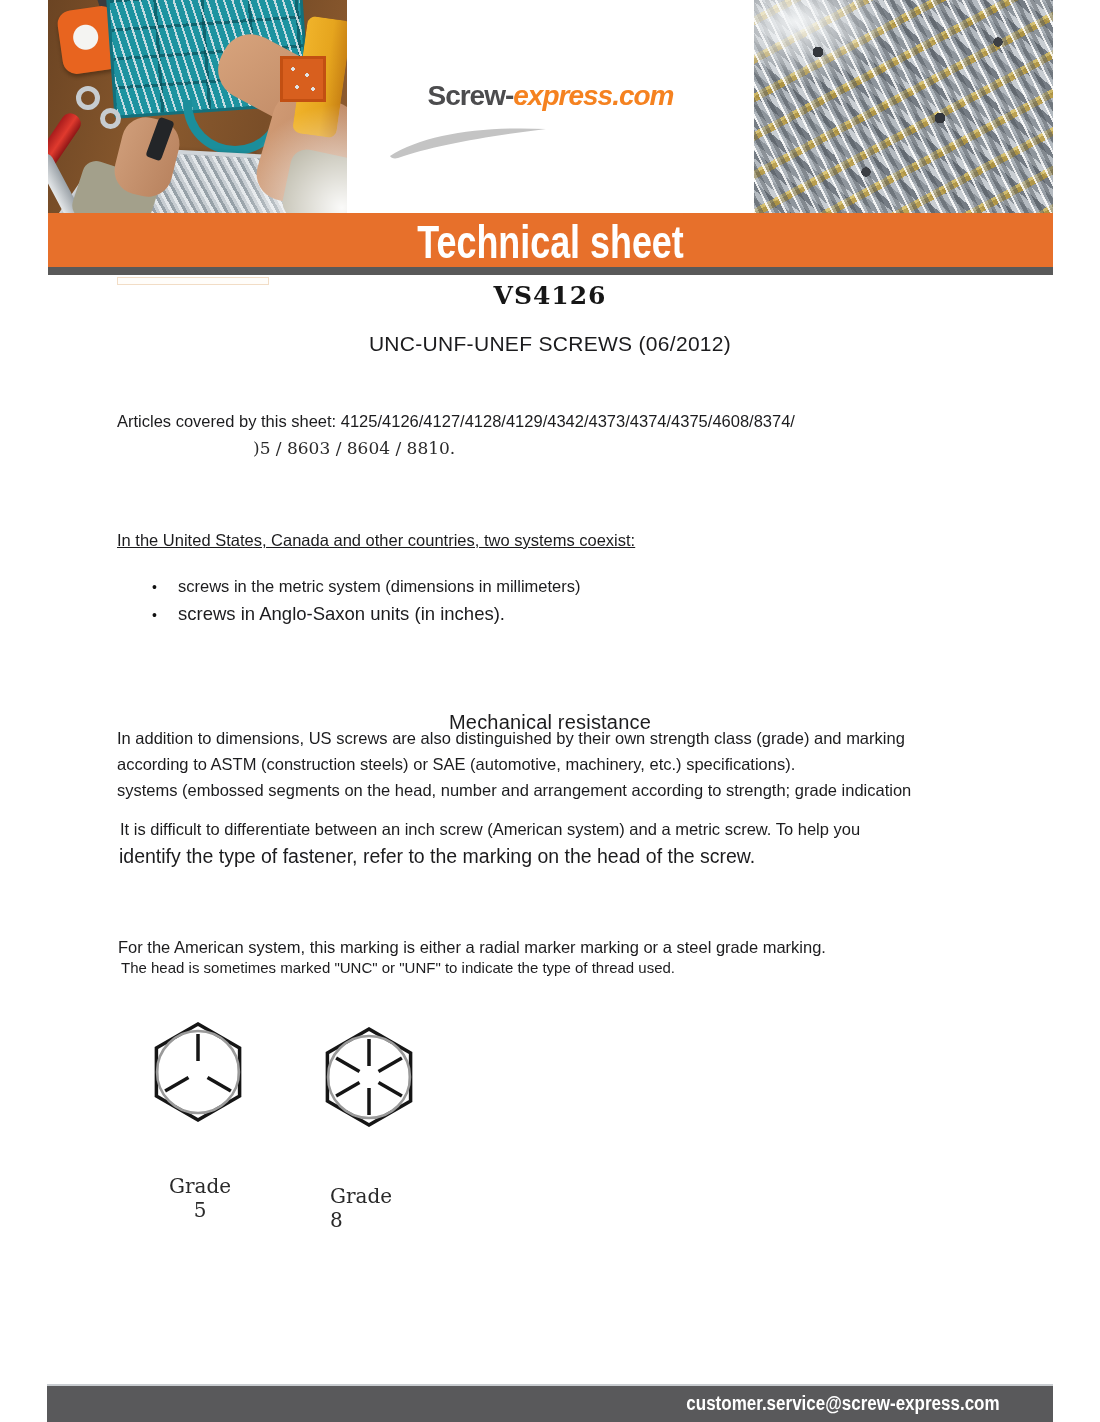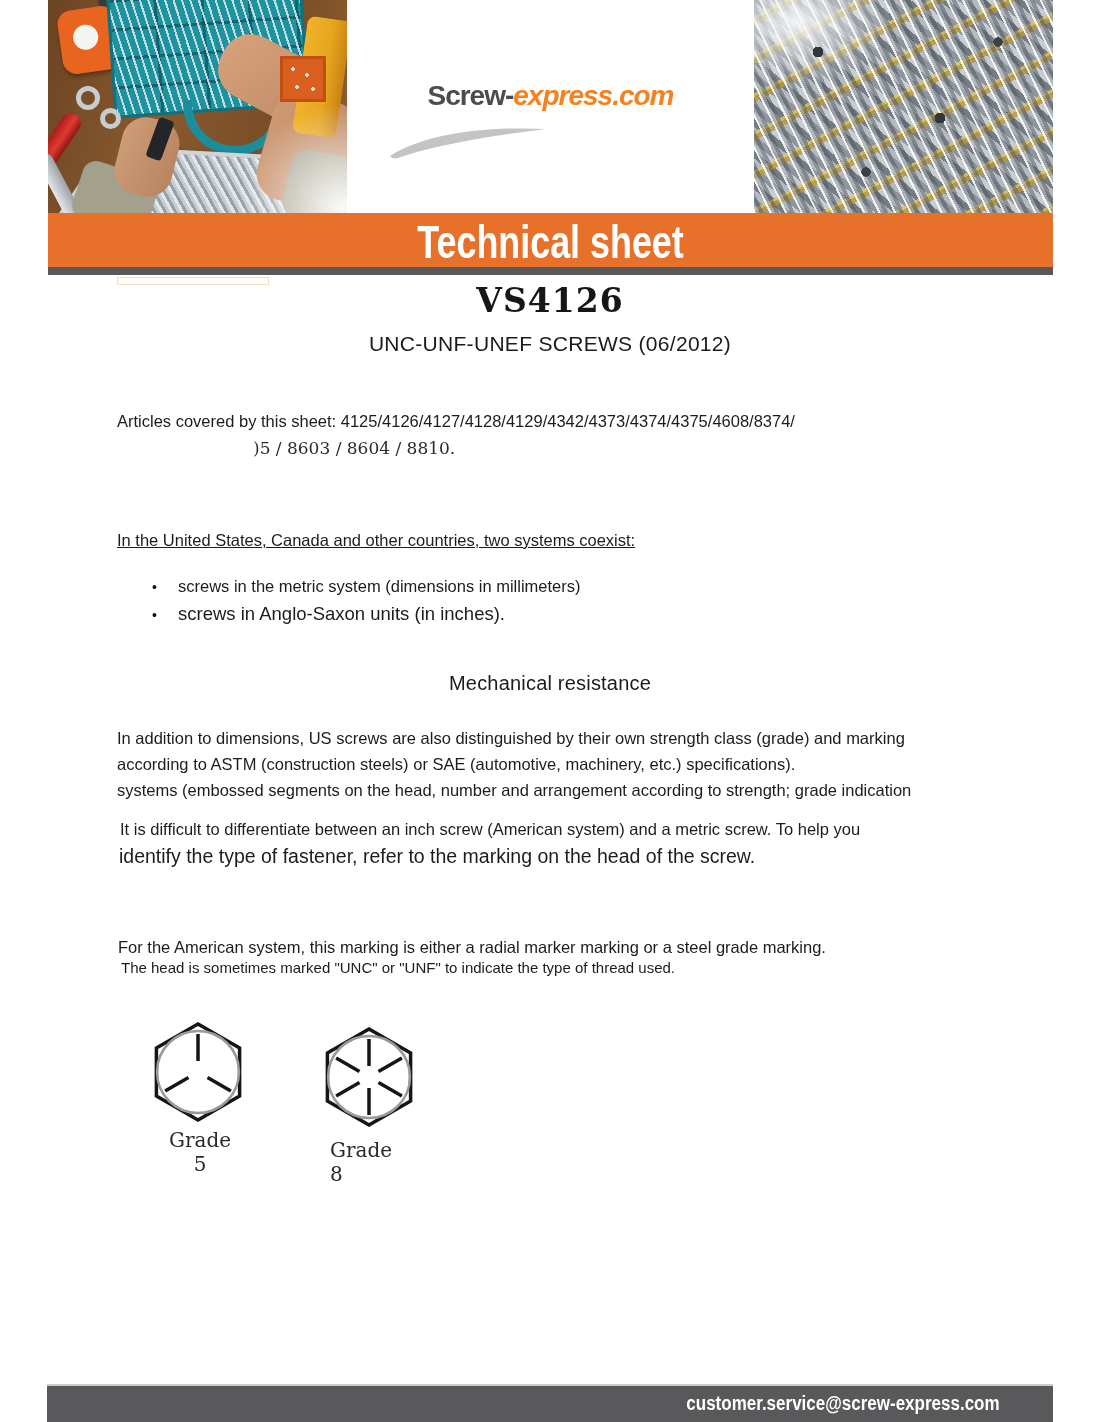--- a/index.html
+++ b/index.html
@@ -63,41 +63,41 @@
 
   
   .banner{position:absolute;left:48px;top:213px;width:1005px;height:54px;background:#e7702b;}
   .banner-text{position:absolute;left:0;top:2px;width:100%;text-align:center;color:#ffffff;
         font-weight:bold;font-size:46px;transform:scaleX(0.78);transform-origin:50% 50%;letter-spacing:0px;}
   .graybar{position:absolute;left:48px;top:267px;width:1005px;height:8px;background:#595959;}
   .faintbox{position:absolute;left:117px;top:277px;width:150px;height:6px;border:1px solid #f2ddc6;background:#fffdfa;}
 
   
   .centered{position:absolute;left:0;width:1100px;text-align:center;}
-  .doc-code{top:281px;font-family:"DejaVu Serif",serif;font-weight:bold;font-size:33px;letter-spacing:1px;color:#161616;}
+  .doc-code{top:281px;font-family:"DejaVu Serif",serif;font-weight:bold;font-size:25px;letter-spacing:1px;color:#161616;}
   .doc-title{top:332px;font-size:21px;font-weight:500;letter-spacing:0.3px;color:#1b1b1d;}
   .articles-1{position:absolute;left:117px;top:412px;font-size:16.5px;color:#1c1c1e;}
   .articles-2{position:absolute;left:253px;top:438px;font-family:"DejaVu Serif",serif;font-size:17px;color:#2b2b2b;}
   .intro{position:absolute;left:117px;top:531px;font-size:16.5px;text-decoration:underline;}
   .bullets{position:absolute;left:152px;top:577px;}
   .bullet-row{display:flex;align-items:baseline;}
   .bullet-dot{width:26px;font-size:14px;color:#111;}
   .b1{font-size:16.5px;margin-bottom:7px;}
   .b2{font-size:18.5px;}
-  .section-heading{top:672px;font-size:20px;font-weight:500;letter-spacing:0.2px;}
+  .section-heading{top:711px;font-size:20px;font-weight:500;letter-spacing:0.2px;}
   .para1{position:absolute;left:117px;top:725px;font-size:16.5px;line-height:26px;}
   .para2-l1{position:absolute;left:120px;top:820px;font-size:16.5px;}
   .para2-l2{position:absolute;left:119px;top:845px;font-size:19.5px;}
   .para3{position:absolute;left:118px;top:897px;font-size:16.5px;margin-top:41px;}
   .para4{position:absolute;left:121px;top:959px;font-size:15px;}
 
   
   .grade5-svg{position:absolute;left:153px;top:1022px;}
   .grade8-svg{position:absolute;left:325px;top:1027px;}
-  .grade-label{position:absolute;font-family:"DejaVu Serif",serif;font-size:20px;color:#2a2a2a;}
+  .grade-label{position:absolute;font-family:"DejaVu Serif",serif;font-size:20px;color:#2a2a2a;margin-top:46px;}
   .gl5{left:162px;top:1128px;width:76px;text-align:center;}
   .gl8{left:330px;top:1138px;width:76px;}
 
   
   .footer{position:absolute;left:47px;top:1384px;width:1006px;height:40px;background:#59595b;border-top:2px solid #c9cdd1;box-sizing:border-box;}
   .footer-text{position:absolute;right:53px;top:6px;color:#ffffff;font-weight:bold;font-size:20px;
         transform:scaleX(0.85);transform-origin:100% 50%;white-space:nowrap;}
 </style>
 </head>
 <body>

